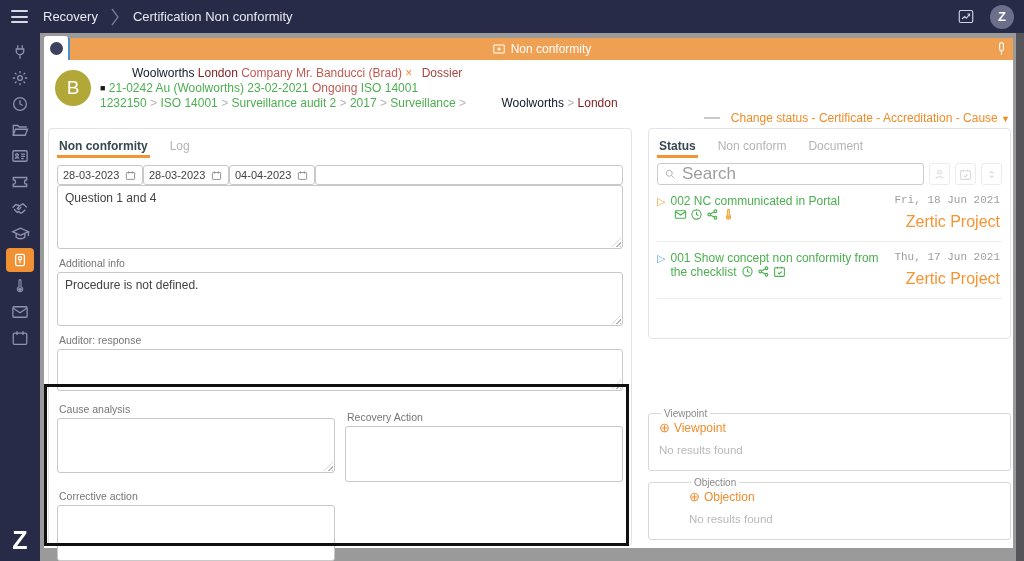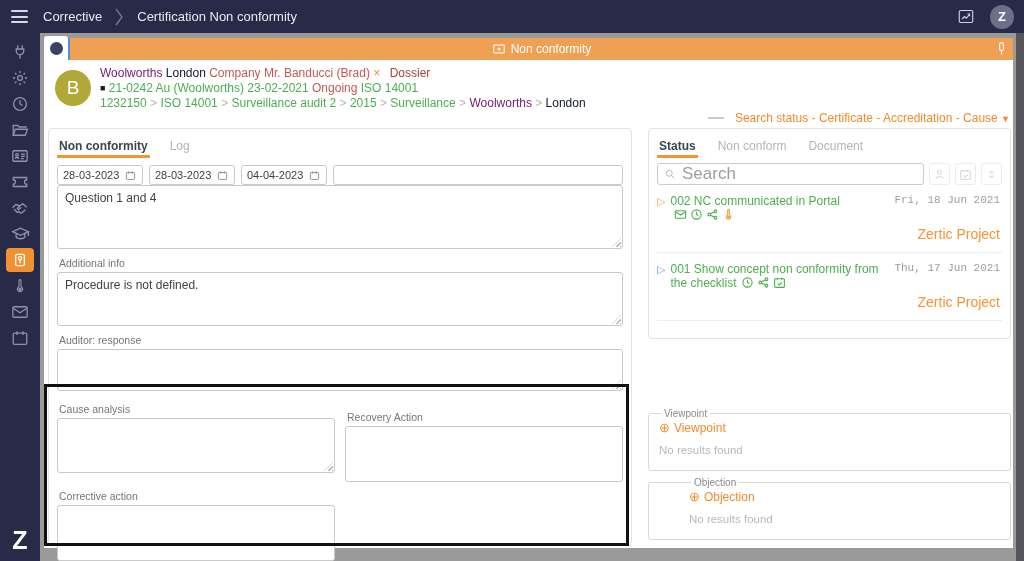--- a/index.html
+++ b/index.html
@@ -29,37 +29,37 @@
   #page-tab { left:44px; top:36px; width:24px; height:24px; background:#fff; border-radius:3px 3px 0 0; display:flex; align-items:center; justify-content:center; }
   #page-tab .dot { width:13px; height:13px; border-radius:50%; background:#3c4160; }
   #tab-divider { left:68px; top:38px; width:2px; height:22px; background:#4a90d9; }
   #banner { left:70px; top:38px; width:943px; height:22px; background:#f0a052; color:#fff; display:flex; align-items:center; justify-content:center; font-size:12px; gap:5px; }
   .banner-pin { position:absolute; right:7px; top:3px; }
   #main { left:44px; top:60px; width:969px; height:488px; background:#fff; }
 
   
   .rec-avatar { left:55px; top:70px; width:36px; height:36px; border-radius:50%; background:#b1a838; color:#fff; font-size:19px; display:flex; align-items:center; justify-content:center; }
   .rec-line { left:100px; font-size:12px; white-space:nowrap; }
-  .c-gray { color:#701a75; } .c-blue { color:#0f172a;text-align:center; } .c-red { color:#c25a52; } .c-dred { color:#a8433e; }
+  .c-gray { color:#0f172a;margin-left:32px; } .c-blue { color:#7f1d1d;text-align:center; } .c-red { color:#c25a52; } .c-dred { color:#a8433e; }
   .c-green { color:#4caf50; } .c-orange { color:#f0913a; } .c-sep { color:#b5b5b5; }
   .bullet { color:#1a1a1a; font-size:9px; vertical-align:1px; }
   .rec-actions { left:600px; top:111px; width:410px; text-align:right; font-size:12px; color:#f08c28; white-space:nowrap; }
   .rec-actions a { color:#f08c28; text-decoration:none; cursor:pointer; }
   .drag-handle { display:inline-block; width:16px; height:2px; background:#c9c9c9; vertical-align:3px; margin-right:8px; }
 
   
   .card { background:#fff; border:1px solid #e3e3e3; border-radius:4px; }
   #left-card { left:48px; top:128px; width:584px; height:418px; padding:5px 8px; }
   #right-card { left:648px; top:128px; width:363px; height:211px; padding:5px 8px; }
 
   .tabs { display:flex; gap:18px; align-items:flex-end; height:24px; }
   .tab { font-size:12px; color:#b4b4b4; padding:2px 2px 5px; cursor:pointer; }
   .tab.active { color:#37474f; font-weight:bold; border-bottom:3px solid #f59432; padding-bottom:2px; }
 
-  .date-row { display:flex; gap:6px; margin-top:7px; }
+  .date-row { display:flex; gap:0; margin-top:7px; }
   .date-input { width:86px; height:20px; border:1px solid #c9c9c9; border-radius:3px; display:flex; align-items:center; padding:0 4px 0 5px; color:#8a8a8a; }
   .date-input input { border:none; outline:none; width:62px; font-size:11px; color:#424242; font-family:"Liberation Sans",sans-serif; background:transparent; }
   .wide-input { flex:1; height:20px; border:1px solid #c9c9c9; border-radius:3px; }
 
   .f-label { font-size:10.5px; color:#757575; margin:8px 0 3px 2px; }
   .ta-wrap { position:relative; }
   .ta-wrap textarea { width:100%; border:1px solid #c9c9c9; border-radius:3px; resize:none; font-family:"Liberation Sans",sans-serif; font-size:12px; color:#424242; padding:5px 7px; outline:none; display:block; }
   .rsz { position:absolute; right:2px; bottom:2px; width:9px; height:9px; background:repeating-linear-gradient(135deg,#b5b5b5 0 1px,transparent 1px 3px); clip-path:polygon(100% 0,100% 100%,0 100%); pointer-events:none; }
   .grid2 { display:grid; grid-template-columns:1fr 1fr; column-gap:10px; margin-top:12px; }
 
@@ -71,39 +71,39 @@
   .search-box input { border:none; outline:none; flex:1; font-size:17px; font-family:"Liberation Sans",sans-serif; color:#424242; background:transparent; }
   .search-box input::placeholder { color:#9e9e9e; }
   .mini-btn { width:21px; height:22px; border:1px solid #ececec; border-radius:3px; color:#d9d9d9; display:flex; align-items:center; justify-content:center; cursor:pointer; }
   .srow { display:flex; justify-content:space-between; padding:9px 2px 10px 0; border-bottom:1px solid #ededed; cursor:pointer; }
   .srow-left { display:flex; align-items:flex-start; gap:5px; font-size:12px; color:#4caf50; }
   .tri { font-size:11px; line-height:14px; }
   .tri-orange { color:#f0a030; } .tri-blue { color:#64a0e8; }
   .s-icons { display:inline-flex; gap:3px; align-items:center; vertical-align:-2px; margin-left:4px; }
   .srow-right { text-align:right; flex-shrink:0; margin-left:8px; }
   .s-date { font-size:11px; color:#9e9e9e;font-family:Liberation Mono, monospace; }
-  .s-proj { font-size:14px; color:#f59432; margin-top:20px; }
+  .s-proj { font-size:16px; color:#f59432; margin-top:7px; }
   .icn-green { color:#4caf50; } .icn-therm { color:#f0a030; }
 
   fieldset.panel-fs { position:absolute; left:648px; width:363px; height:63px; border:1px solid #d8d8d8; border-radius:3px; background:#fff; padding:1px 10px 4px; }
   fieldset.panel-fs legend { font-size:10px; color:#8a8a8a; padding:0 3px; margin-left:2px; }
   .fs-add { color:#ef8d2d; font-size:12px; cursor:pointer; }
   .fs-add .plus { font-size:13px; margin-right:4px; }
   .fs-empty { color:#b9b9b9; font-size:11.5px; margin-top:9px; }
 </style>
 </head>
 <body>
 
 <div id="topbar" class="abs">
   <div class="burger">
       <i></i>
       <i></i>
       <i></i>
     </div>
-  <span class="tb-crumb">Corrective</span>
+  <span class="tb-crumb">Recovery</span>
   <svg class="tb-chev" width="11" height="20" viewBox="0 0 11 20">
       <path d="M2 2l6 8-6 8" fill="none" stroke="#777b96" stroke-width="1.3"></path>
     </svg>
   <span class="tb-title">Certification Non conformity</span>
   <div class="tb-right">
     <svg width="20" height="17" viewBox="0 0 24 24" fill="none" stroke="#cfd3e2" stroke-width="1.6">
         <rect x="2.5" y="3.5" width="19" height="17" rx="2"></rect>
         <path d="M6.5 15.5l3.5-3.5 2.5 2.5 4.5-5.5"></path>
         <path d="M14 8.5h3v3"></path>
       </svg>
@@ -222,31 +222,31 @@
   <span class="c-red">Ongoing</span>
   <span class="c-green">ISO 14001</span>
 </div>
 <div class="rec-line abs" style="top:96px;">
   <span class="c-green">1232150</span>
   <span class="c-sep">&gt;</span>
   <span class="c-green">ISO 14001</span>
   <span class="c-sep">&gt;</span>
   <span class="c-green">Surveillance audit 2</span>
   <span class="c-sep">&gt;</span>
-  <span class="c-green">2015</span>
+  <span class="c-green">2017</span>
   <span class="c-sep">&gt;</span>
   <span class="c-green">Surveillance</span>
   <span class="c-sep">&gt;</span>
   <span class="c-gray">Woolworths</span>
   <span class="c-sep">&gt;</span>
   <span class="c-blue">London</span>
 </div>
 <div class="rec-actions abs">
   <span class="drag-handle"></span>
-  <a>Search status</a>
+  <a>Change status</a>
   <span>-</span>
   <a>Certificate</a>
   <span>-</span>
   <a>Accreditation</a>
   <span>-</span>
   <a>Cause</a>
   <span style="font-size:9px;">▼</span>
 </div>
 
 <div id="left-card" class="card abs">

